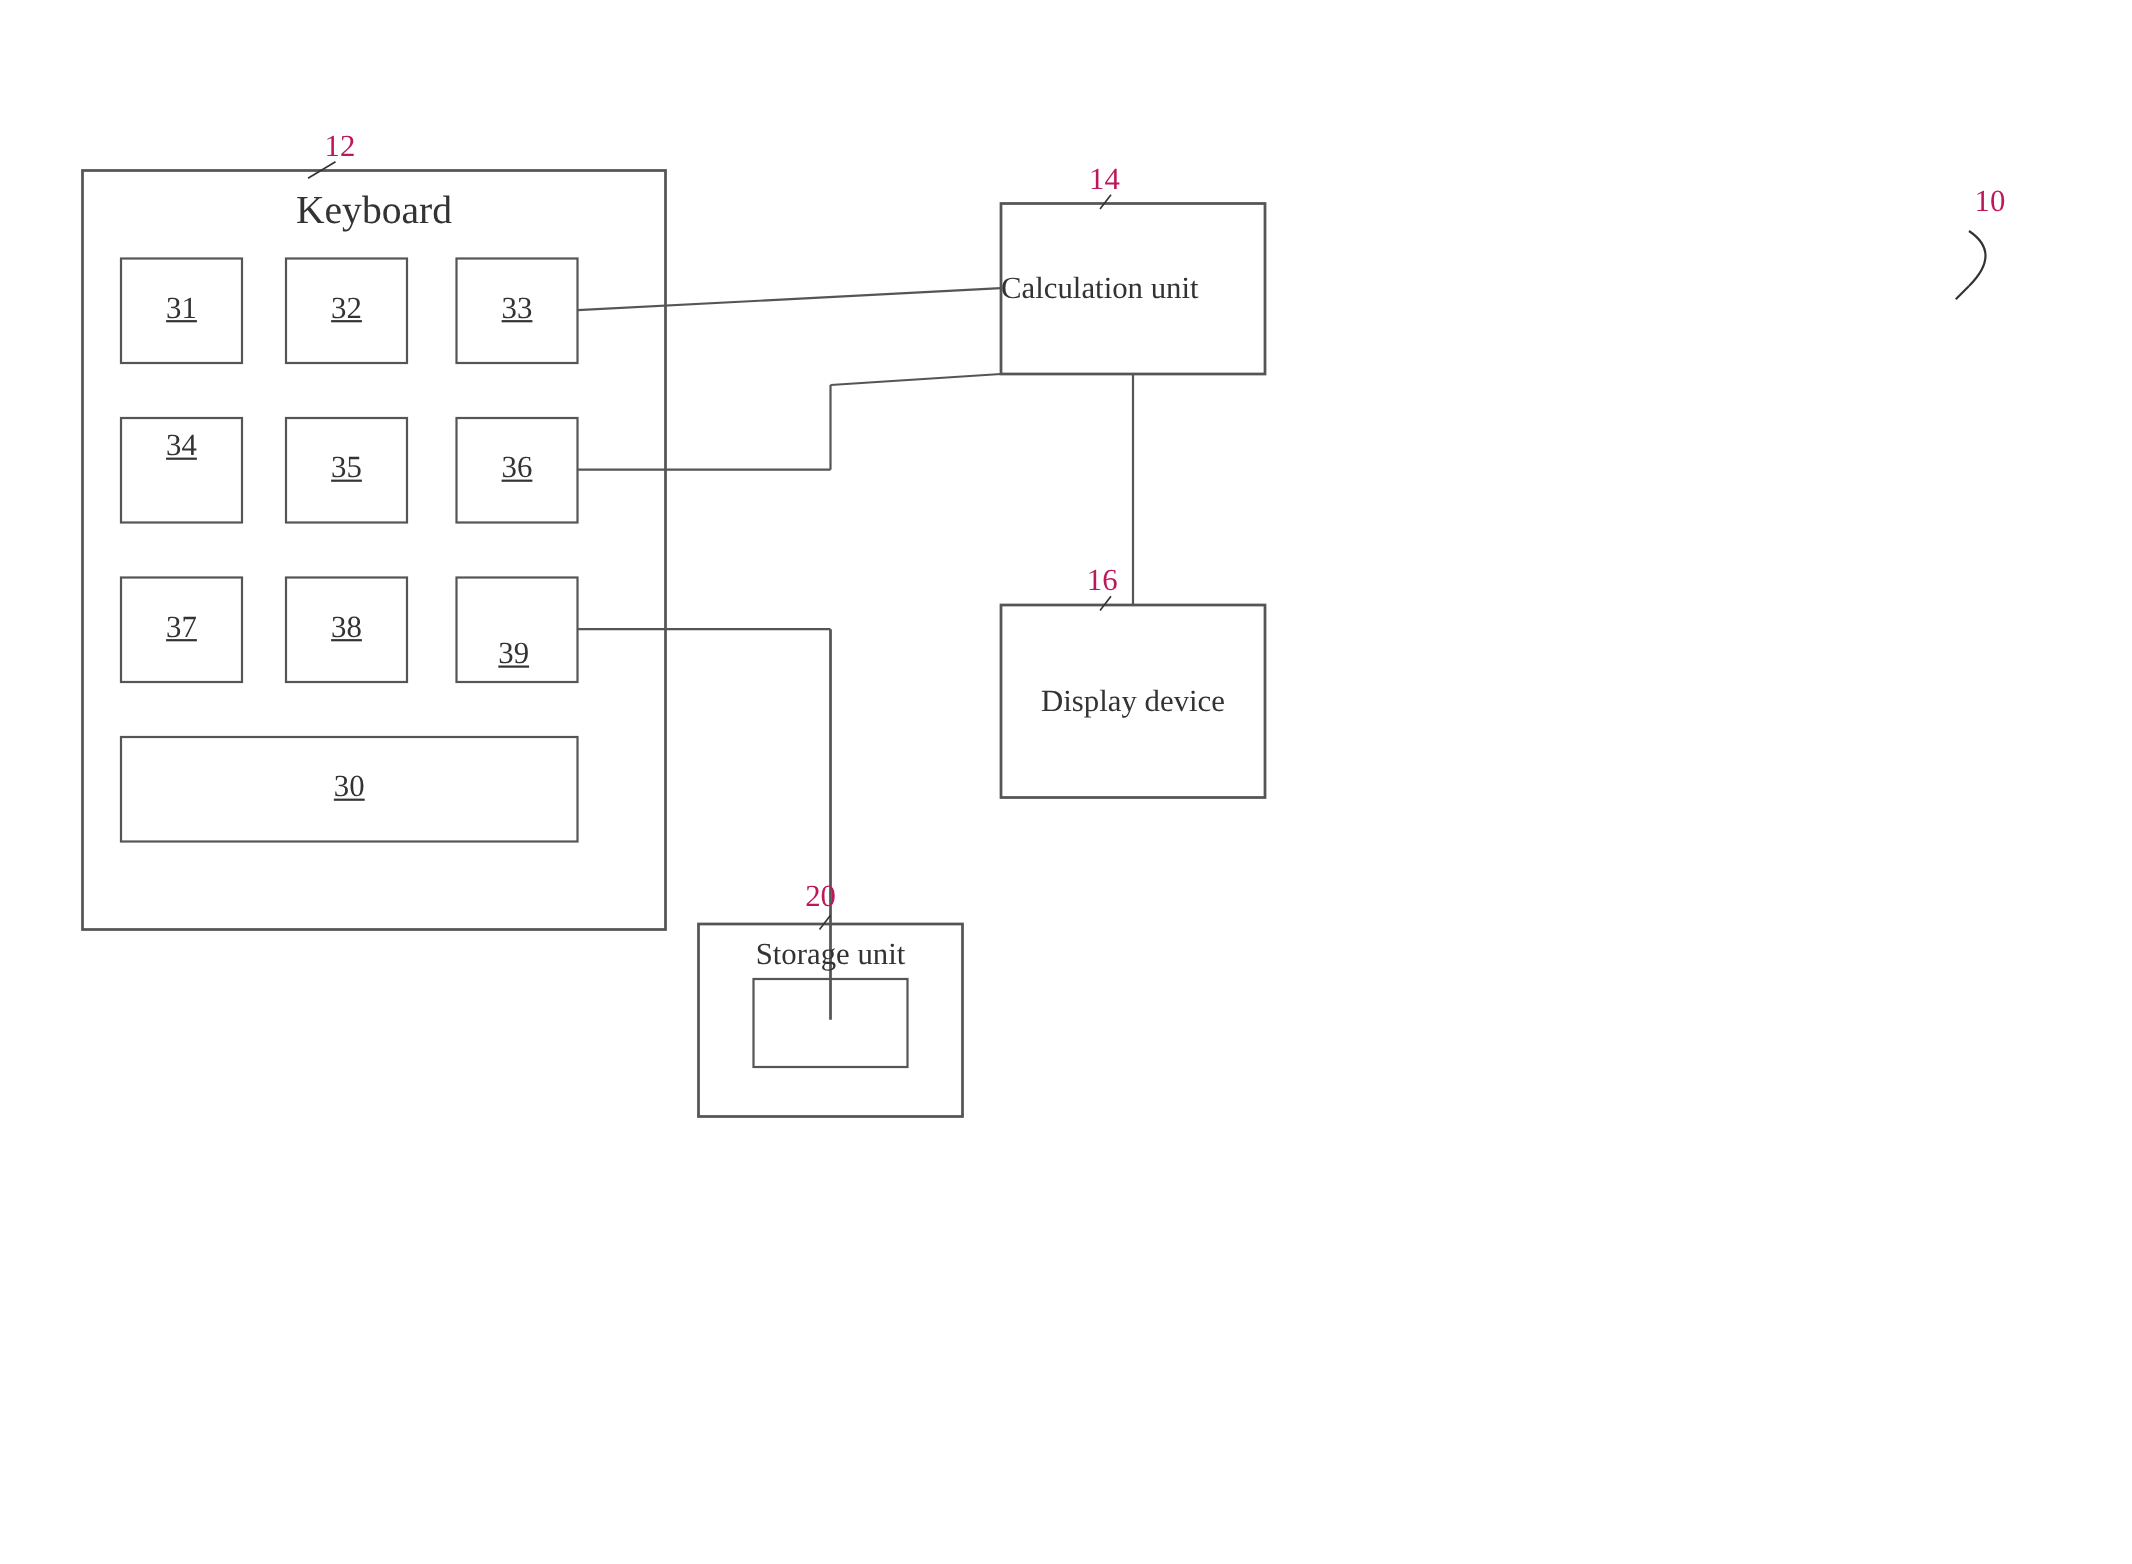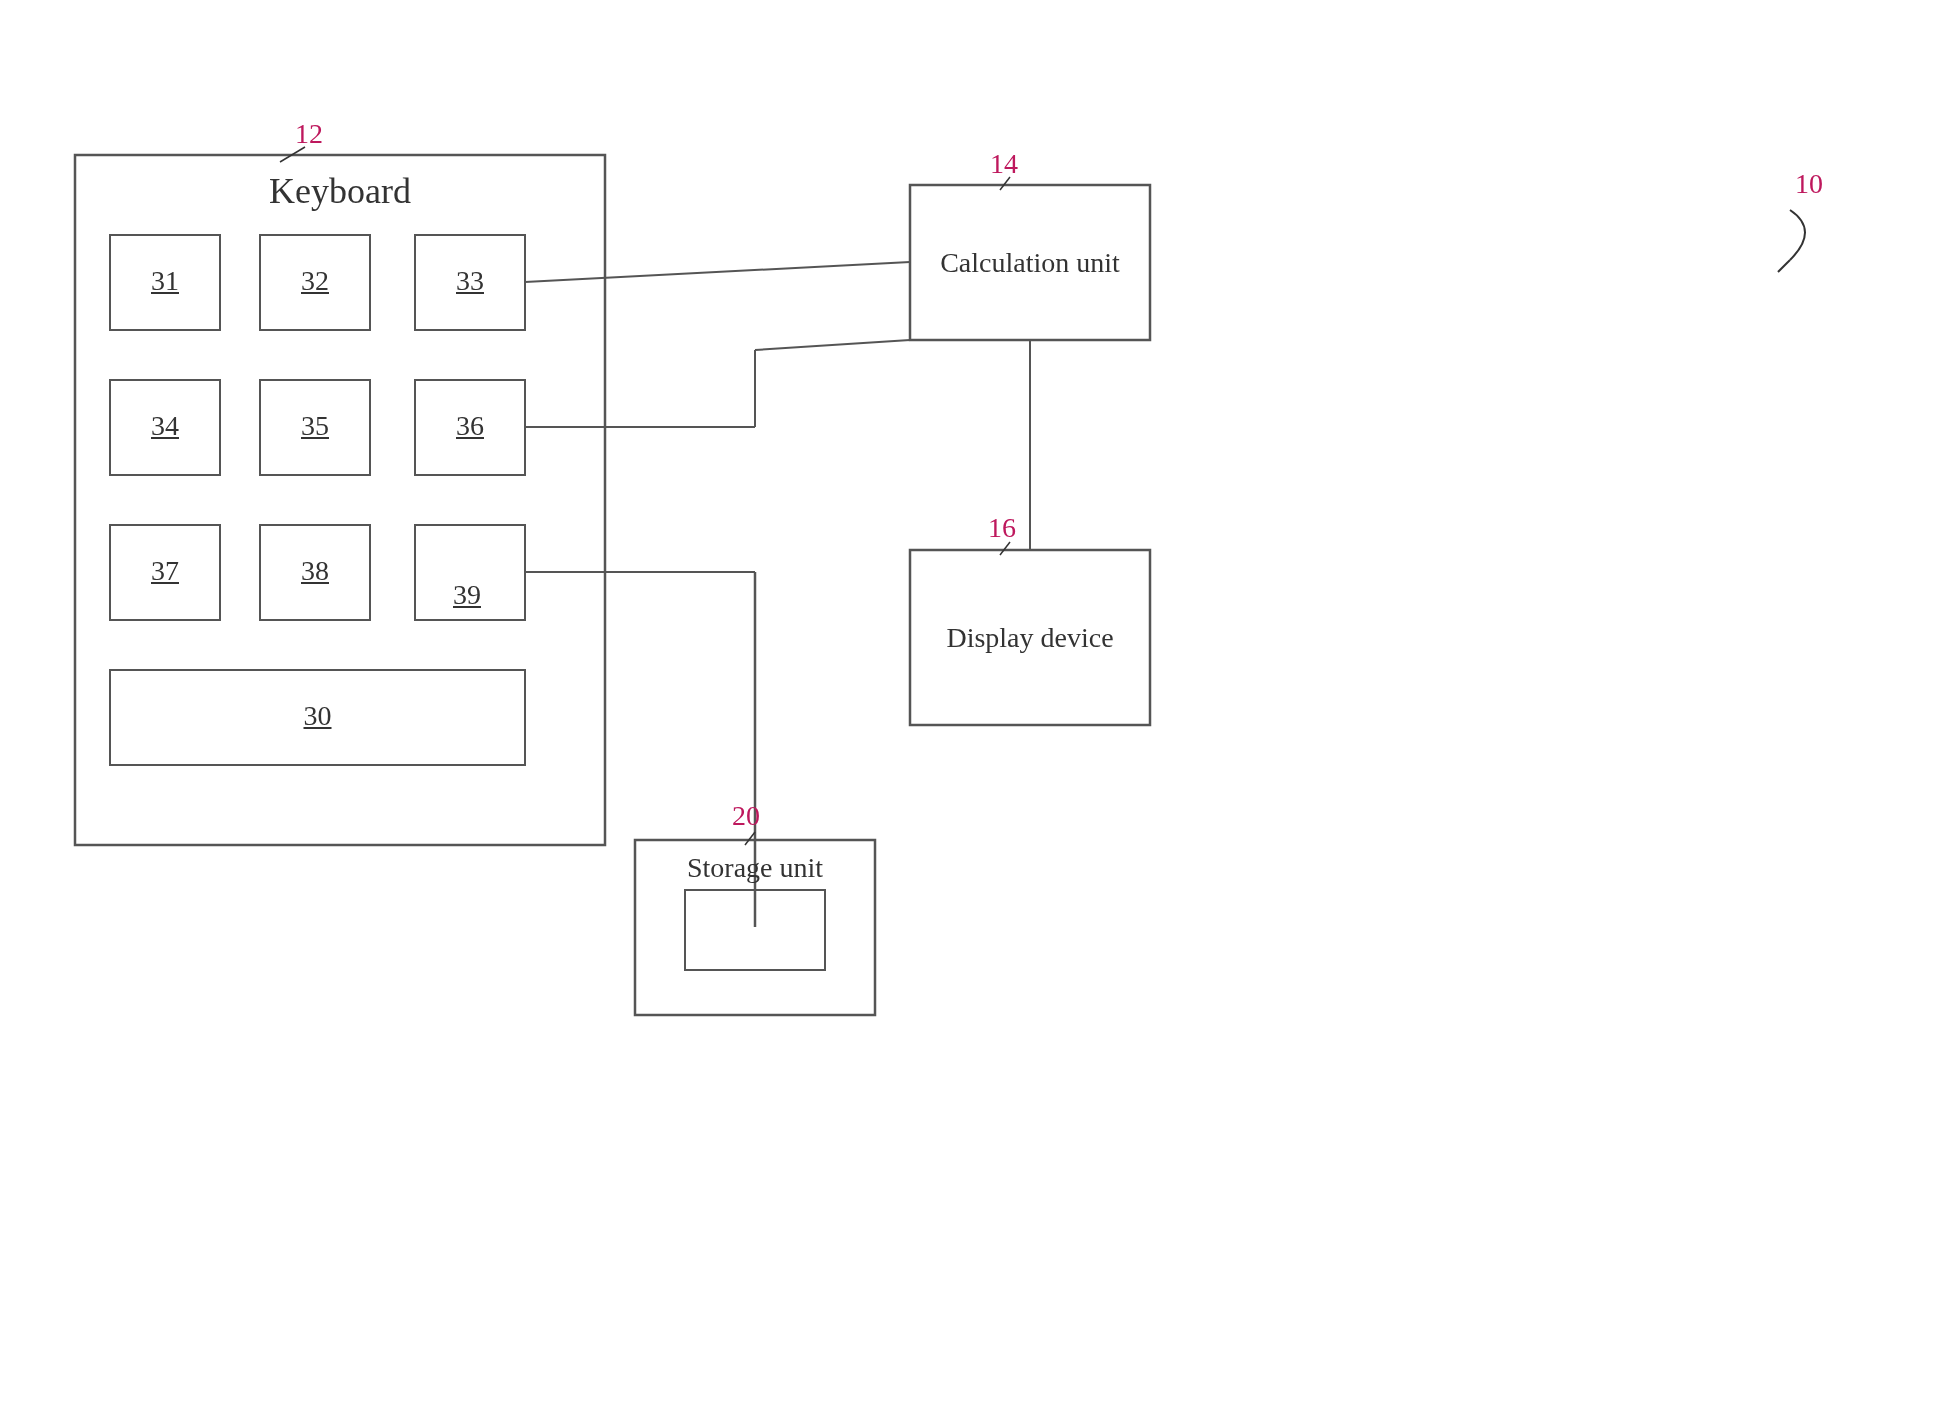--- a/index.html
+++ b/index.html
@@ -95,21 +95,21 @@
   <div style="position:absolute; top:265px; left:110px; width:110px; text-align:center;">
     <span class="key-label">31</span>
   </div>
   <div style="position:absolute; top:265px; left:260px; width:110px; text-align:center;">
     <span class="key-label">32</span>
   </div>
   <div style="position:absolute; top:265px; left:415px; width:110px; text-align:center;">
     <span class="key-label">33</span>
   </div>
 
-  <div style="position:absolute; top:410px; left:110px; width:110px; text-align:center;">
+  <div style="position:absolute; top:390px; left:110px; width:110px; text-align:center;">
     <span class="key-label">34</span>
   </div>
   <div style="position:absolute; top:410px; left:260px; width:110px; text-align:center;">
     <span class="key-label">35</span>
   </div>
   <div style="position:absolute; top:410px; left:415px; width:110px; text-align:center;">
     <span class="key-label">36</span>
   </div>
 
   <div style="position:absolute; top:555px; left:110px; width:110px; text-align:center;">
@@ -119,21 +119,21 @@
     <span class="key-label">38</span>
   </div>
   <div style="position:absolute; top:555px; left:412px; width:110px; text-align:center;margin-top:24px;">
     <span class="key-label">39</span>
   </div>
 
   <div style="position:absolute; top:700px; left:110px; width:415px; text-align:center;">
     <span class="key-label">30</span>
   </div>
 
-  <div style="position:absolute; top:185px; left:910px; width:240px; height:155px; display:flex; align-items:center; justify-content:center; text-align:center;">
+  <div style="position:absolute; top:185px; left:910px; width:240px; height:155px; display:flex; align-items:center; justify-content:flex-start; text-align:center;">
     <span style="font-size:28px; color:#333; font-family:'Times New Roman',serif; line-height:1.5;">Calculation unit</span>
   </div>
 
   <div style="position:absolute; top:550px; left:910px; width:240px; height:175px; display:flex; align-items:center; justify-content:center; text-align:center;">
     <span style="font-size:28px; color:#333; font-family:'Times New Roman',serif; line-height:1.5;">Display device</span>
   </div>
 
   <div style="position:absolute; top:840px; left:635px; width:240px; text-align:center; padding-top:12px;">
     <span style="font-size:28px; color:#333; font-family:'Times New Roman',serif;">Storage unit</span>
   </div>

